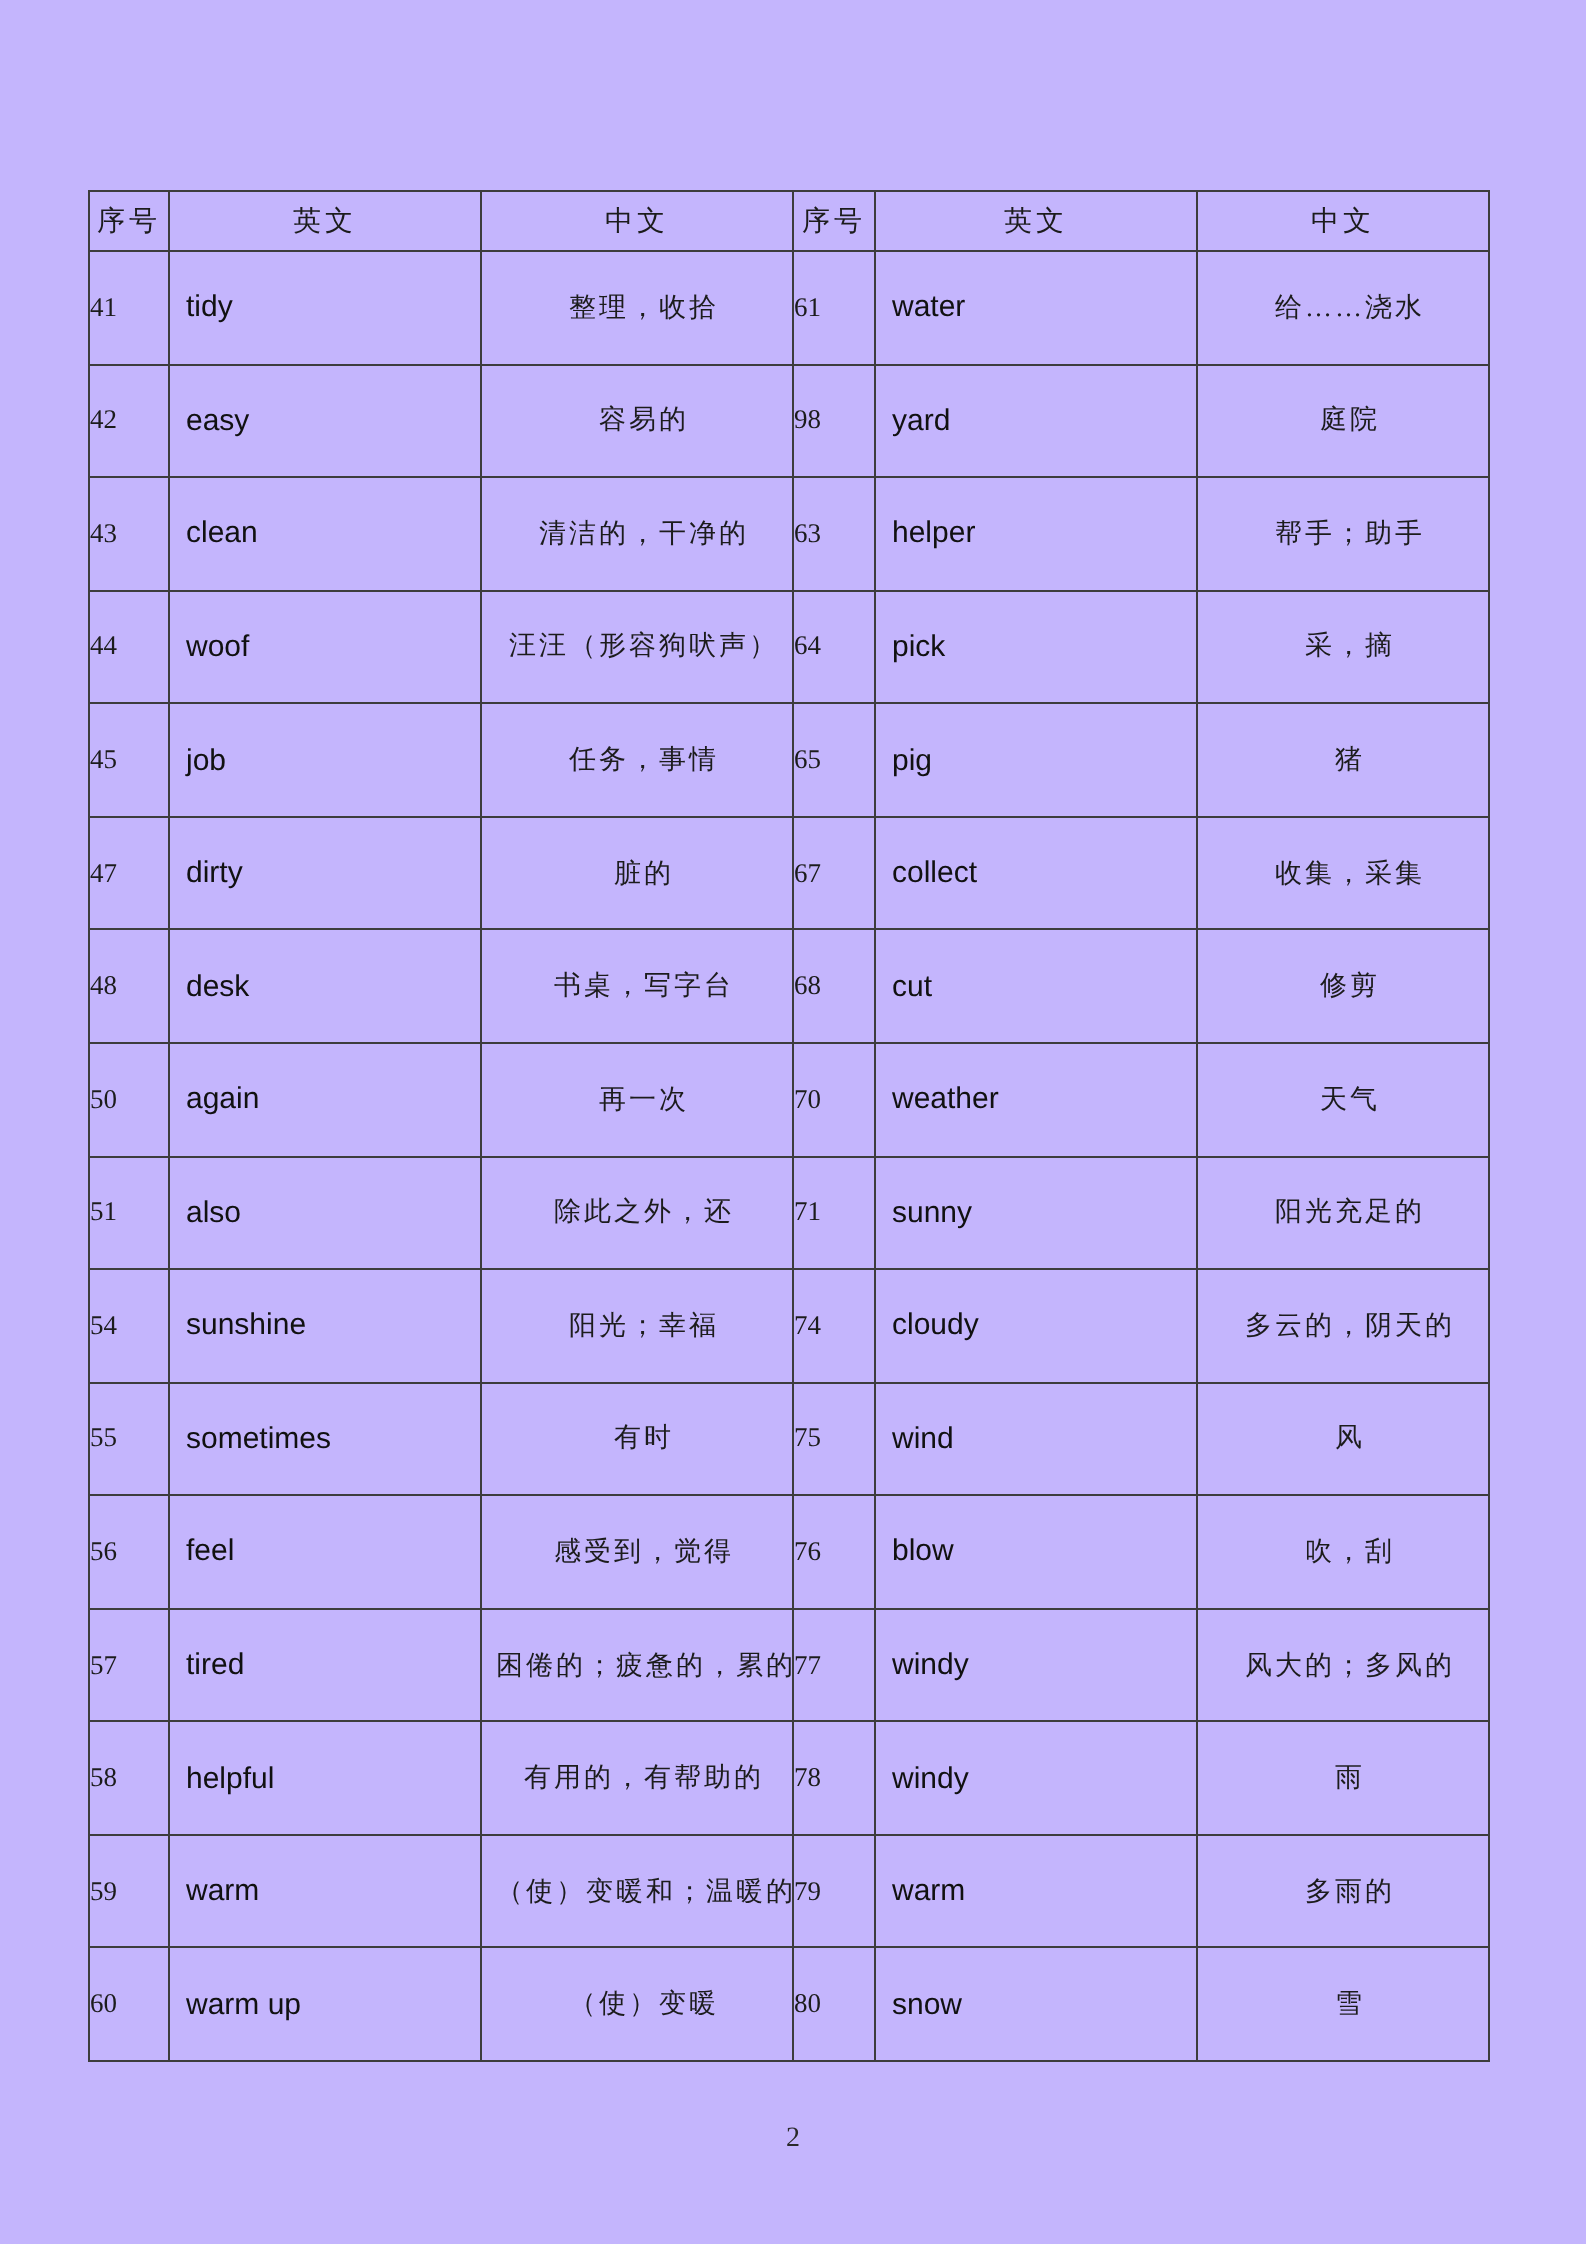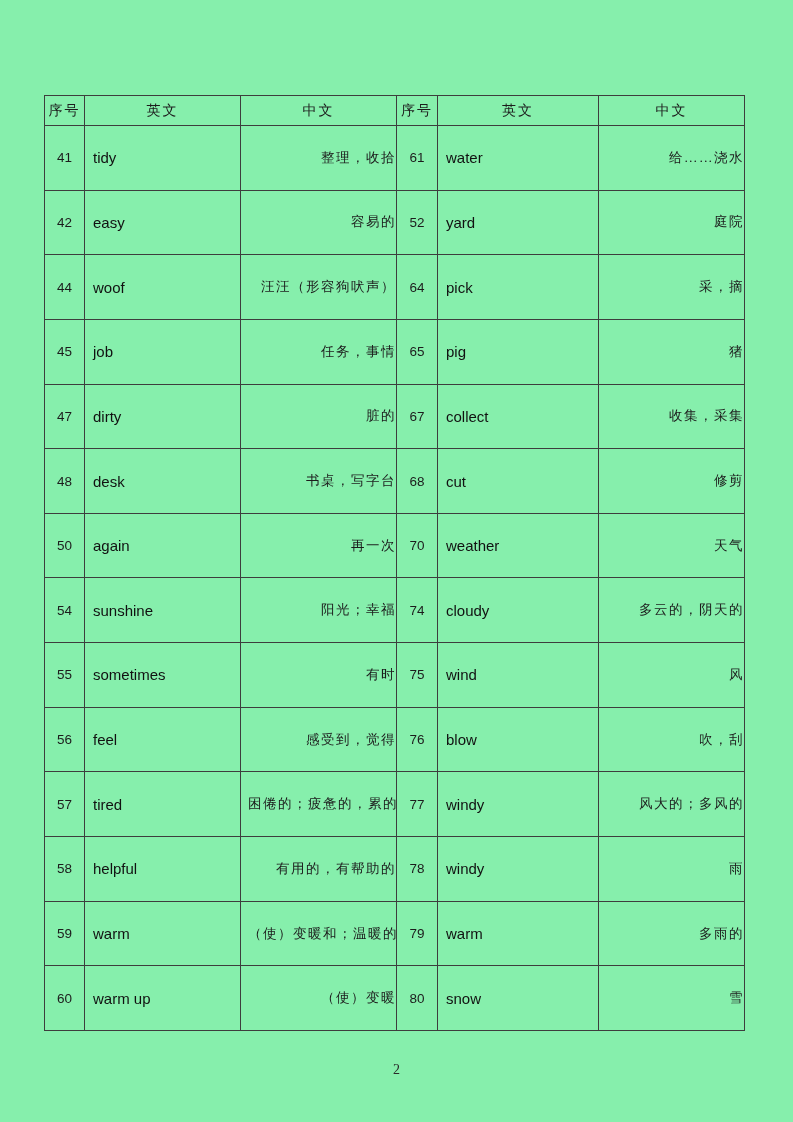--- a/index.html
+++ b/index.html
@@ -6,21 +6,21 @@
   html, body {
     width: 793px; height: 1122px;
     background: #ffffff;
     font-family: "Liberation Serif", "DejaVu Serif", serif;
     color: #1c1c1c;
     position: relative;
   }
   .page {
     width: 793px; height: 1122px;
     position: relative;
-    background: #86efac;
+    background: #c4b5fd;
   }
   table.vocab {
     position: absolute;
     left: 44px; top: 95px;
     width: 700px; height: 936px;
     border-collapse: collapse;
     table-layout: fixed;
   }
   table.vocab col.c-no-l  { width: 40px; }
   table.vocab col.c-en-l  { width: 156px; }
@@ -36,35 +36,35 @@
   }
   table.vocab thead tr { height: 30px; }
   table.vocab th {
     font-weight: normal;
     font-size: 14px;
     text-align: center;
     letter-spacing: 2px;
     font-family: "Liberation Serif", "DejaVu Serif", serif;
   }
   td.seq {
-    text-align: center;
+    text-align: left;
     font-size: 13.5px;
-    font-family: Liberation Sans, sans-serif;
+    font-family: Liberation Serif, serif;
     margin-left: 32px;
   }
   td.en {
     text-align: left;
     padding-left: 8px;
     font-size: 15px;
     font-family: "Liberation Sans", "DejaVu Sans", sans-serif;
     color: #111;
     margin-left: 12px;
   }
   td.zh {
-    text-align: right;
+    text-align: center;
     padding-left: 7px;
     font-size: 13.5px;
     letter-spacing: 1.5px;
     font-family: "Liberation Serif", "DejaVu Serif", serif;
   }
   .page-footer {
     position: absolute;
     left: 0; right: 0;
     top: 1062px;
     text-align: center;
@@ -103,23 +103,31 @@
           <td class="en">tidy</td>
           <td class="zh">整理，收拾</td>
           <td class="seq">61</td>
           <td class="en">water</td>
           <td class="zh">给……浇水</td>
         </tr>
         <tr>
           <td class="seq">42</td>
           <td class="en">easy</td>
           <td class="zh">容易的</td>
-          <td class="seq">52</td>
+          <td class="seq">98</td>
           <td class="en">yard</td>
           <td class="zh">庭院</td>
+        </tr>
+        <tr>
+          <td class="seq">43</td>
+          <td class="en">clean</td>
+          <td class="zh">清洁的，干净的</td>
+          <td class="seq">63</td>
+          <td class="en">helper</td>
+          <td class="zh">帮手；助手</td>
         </tr>
         <tr>
           <td class="seq">44</td>
           <td class="en">woof</td>
           <td class="zh">汪汪（形容狗吠声）</td>
           <td class="seq">64</td>
           <td class="en">pick</td>
           <td class="zh">采，摘</td>
         </tr>
         <tr>
@@ -148,20 +156,28 @@
         </tr>
         <tr>
           <td class="seq">50</td>
           <td class="en">again</td>
           <td class="zh">再一次</td>
           <td class="seq">70</td>
           <td class="en">weather</td>
           <td class="zh">天气</td>
         </tr>
         <tr>
+          <td class="seq">51</td>
+          <td class="en">also</td>
+          <td class="zh">除此之外，还</td>
+          <td class="seq">71</td>
+          <td class="en">sunny</td>
+          <td class="zh">阳光充足的</td>
+        </tr>
+        <tr>
           <td class="seq">54</td>
           <td class="en">sunshine</td>
           <td class="zh">阳光；幸福</td>
           <td class="seq">74</td>
           <td class="en">cloudy</td>
           <td class="zh">多云的，阴天的</td>
         </tr>
         <tr>
           <td class="seq">55</td>
           <td class="en">sometimes</td>

